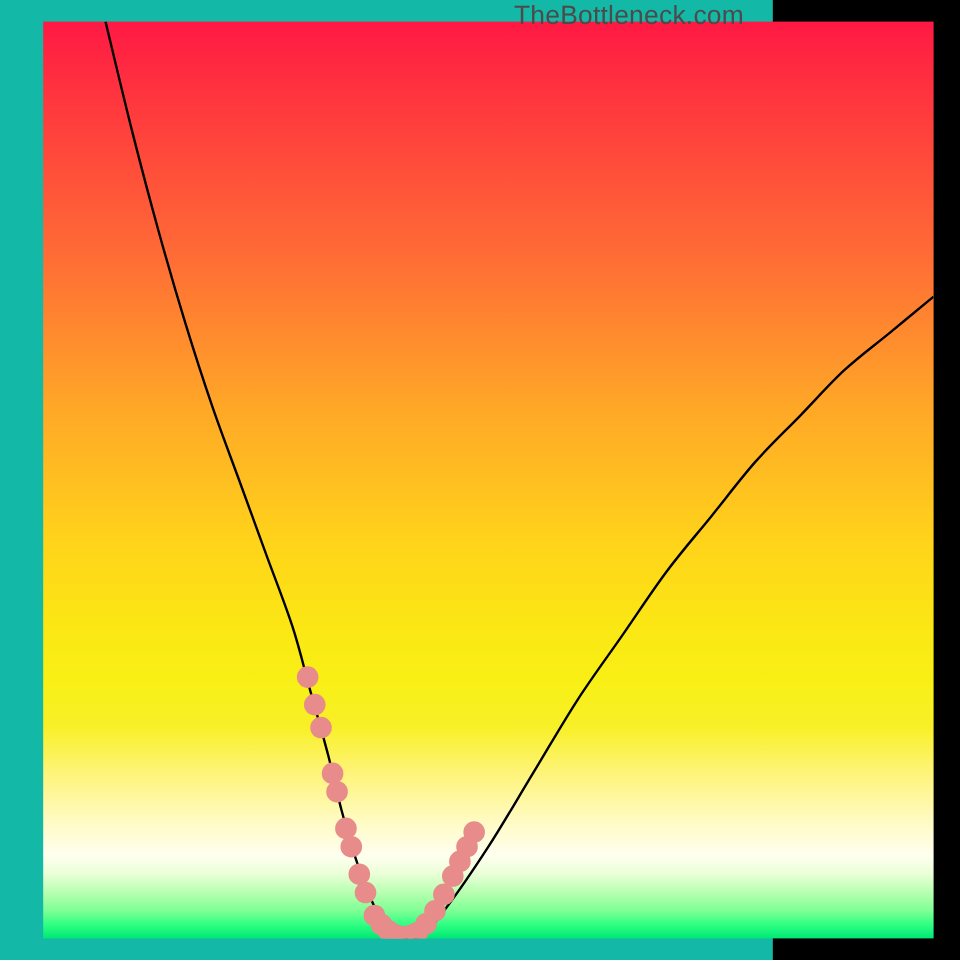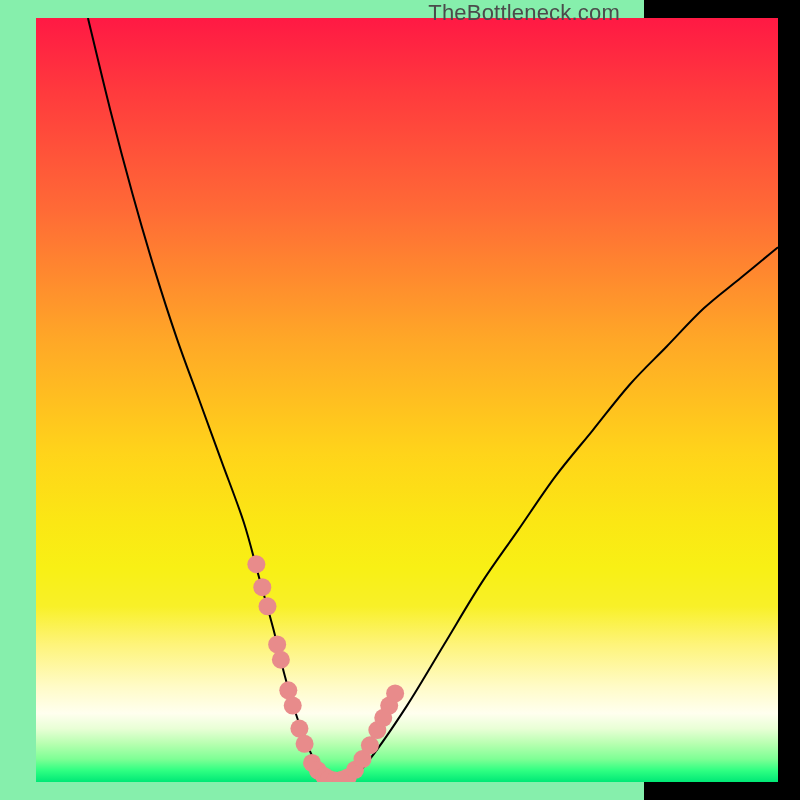--- a/index.html
+++ b/index.html
@@ -9,21 +9,21 @@
     height: 800px;
     background: #000;
     overflow: hidden;
   }
   .frame {
     position: absolute;
     left: 0;
     top: 0;
     width: 644px;
     height: 800px;
-    background: #86efac;
+    background: #14b8a6;
   }
   .plot {
     position: absolute;
     left: 36px;
     top: 18px;
     width: 742px;
     height: 764px;
     background: linear-gradient(
       to bottom,
       #ff1944 0%,

